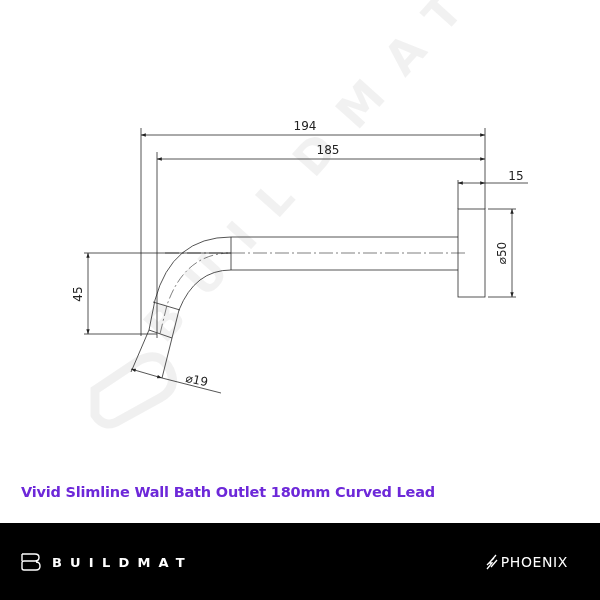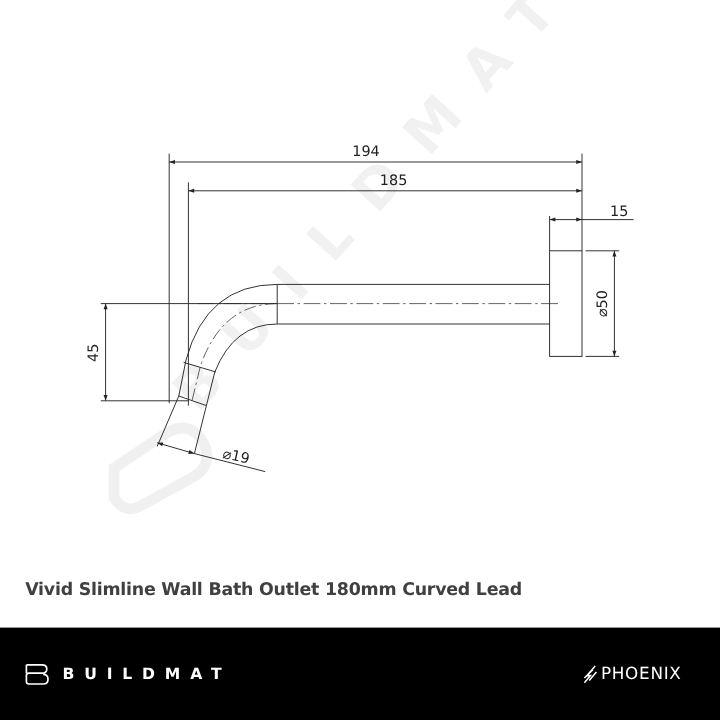--- a/index.html
+++ b/index.html
@@ -2,21 +2,21 @@
 <html><head>
 <meta charset="utf-8">
 <style>
   * { margin: 0; padding: 0; box-sizing: border-box; }
   html, body { width: 600px; height: 600px; background: #ffffff; overflow: hidden; }
   body { position: relative; font-family: "Liberation Sans", sans-serif; }
   .drawing { position: absolute; left: 0; top: 0; width: 600px; height: 480px; }
   .title {
     position: absolute; left: 21px; top: 484px; width: 560px;
     font-family: "DejaVu Sans", sans-serif; font-weight: bold;
-    font-size: 14.5px; color: #404040; letter-spacing: -0.2px; white-space: nowrap;
+    font-size: 14.5px; color: #6d28d9; letter-spacing: -0.2px; white-space: nowrap;
   }
   .footer {
     position: absolute; left: 0; top: 523px; width: 600px; height: 77px;
     background: #000000;
   }
   .brand-left { position: absolute; left: 20px; top: 28px; height: 22px; display: flex; align-items: center; }
   .brand-left svg { display: block; }
   .brand-left-text {
     margin-left: 10px; color: #ffffff; font-family: "DejaVu Sans", sans-serif; font-weight: bold;
     font-size: 13px; letter-spacing: 8.2px;

